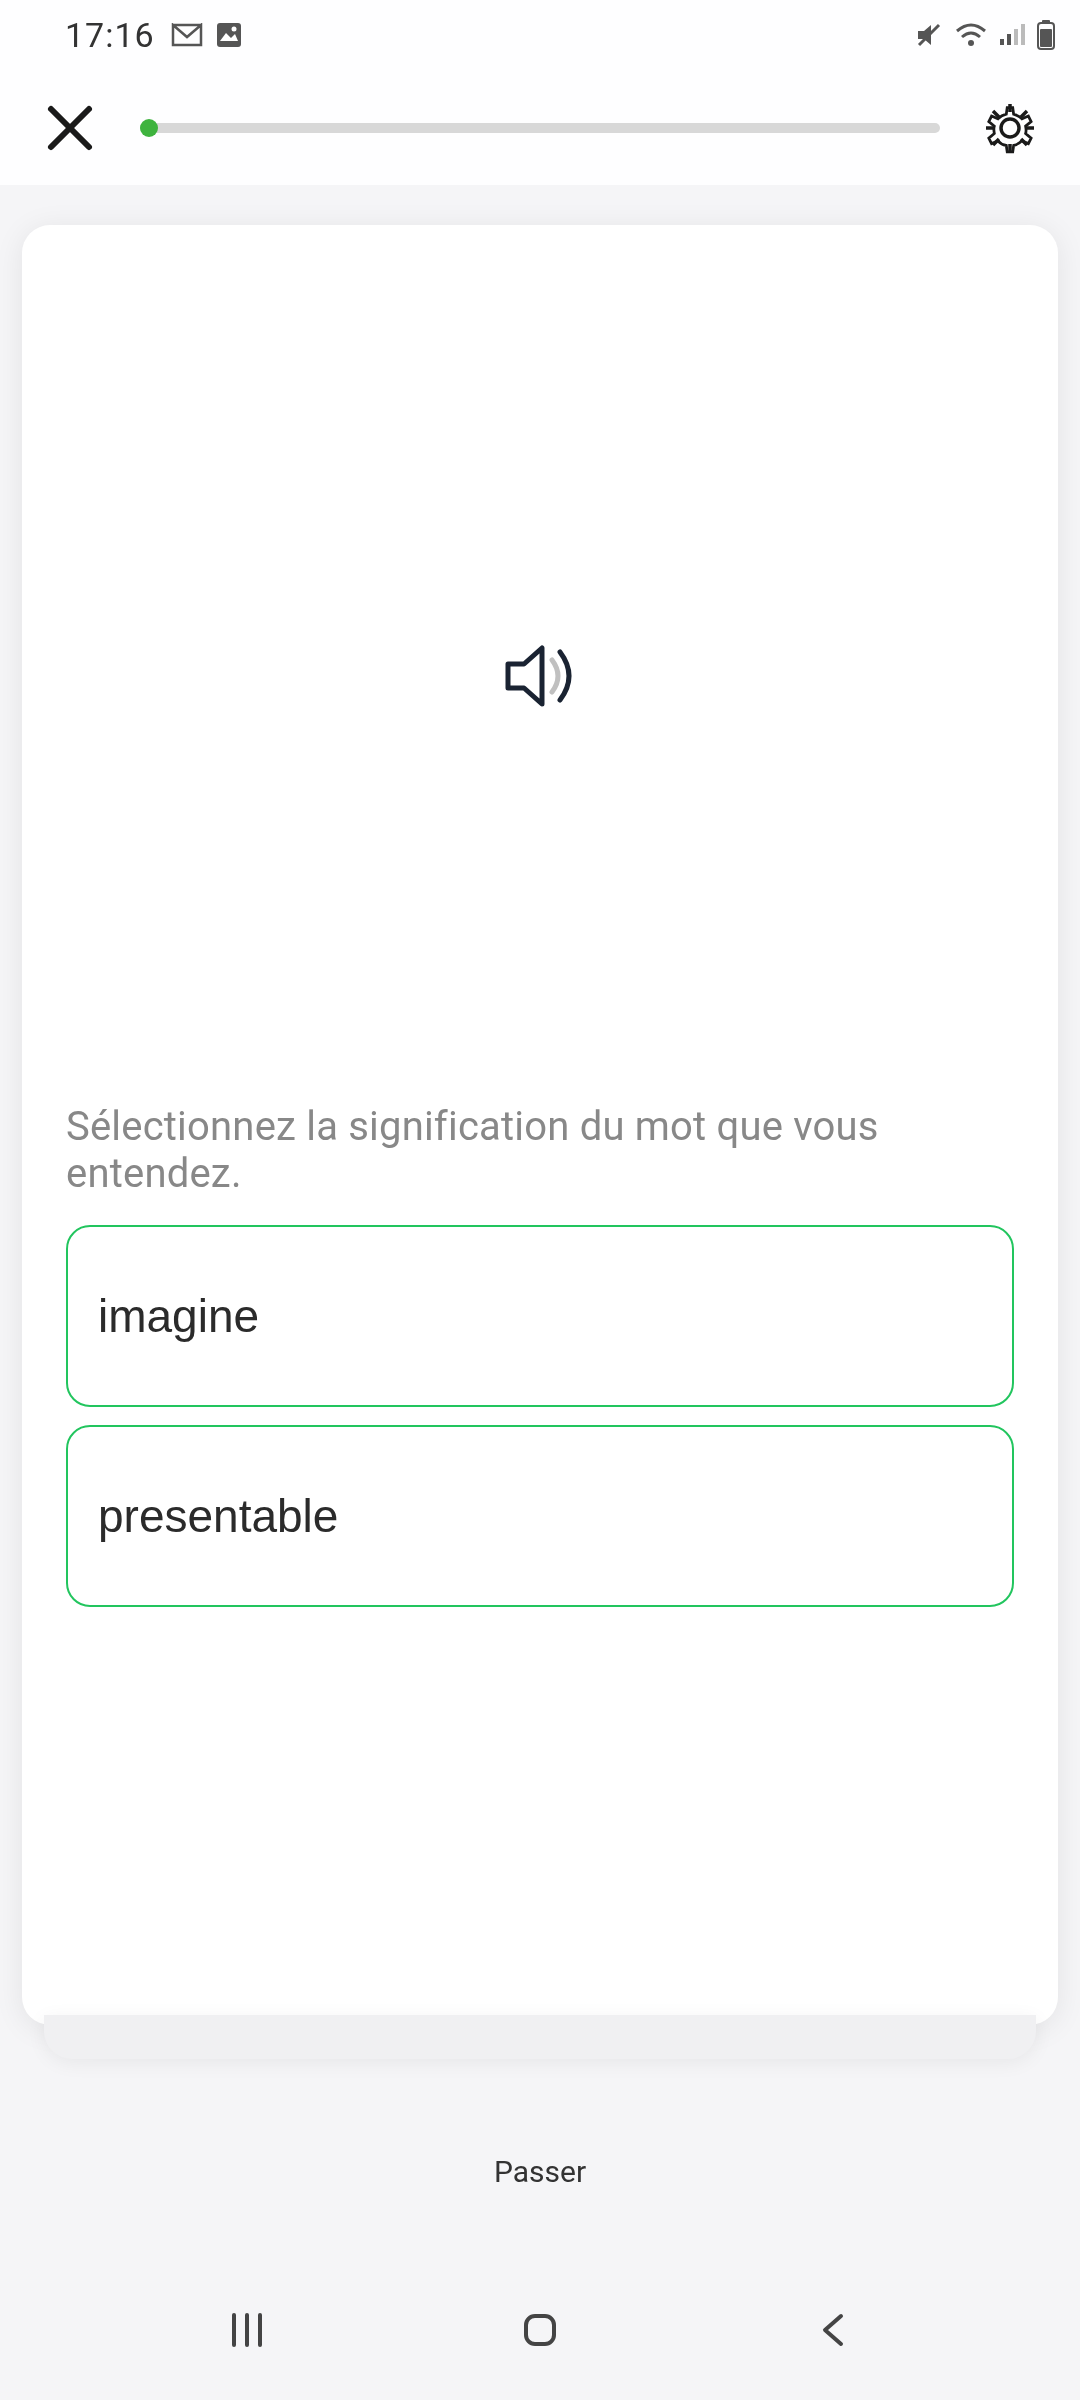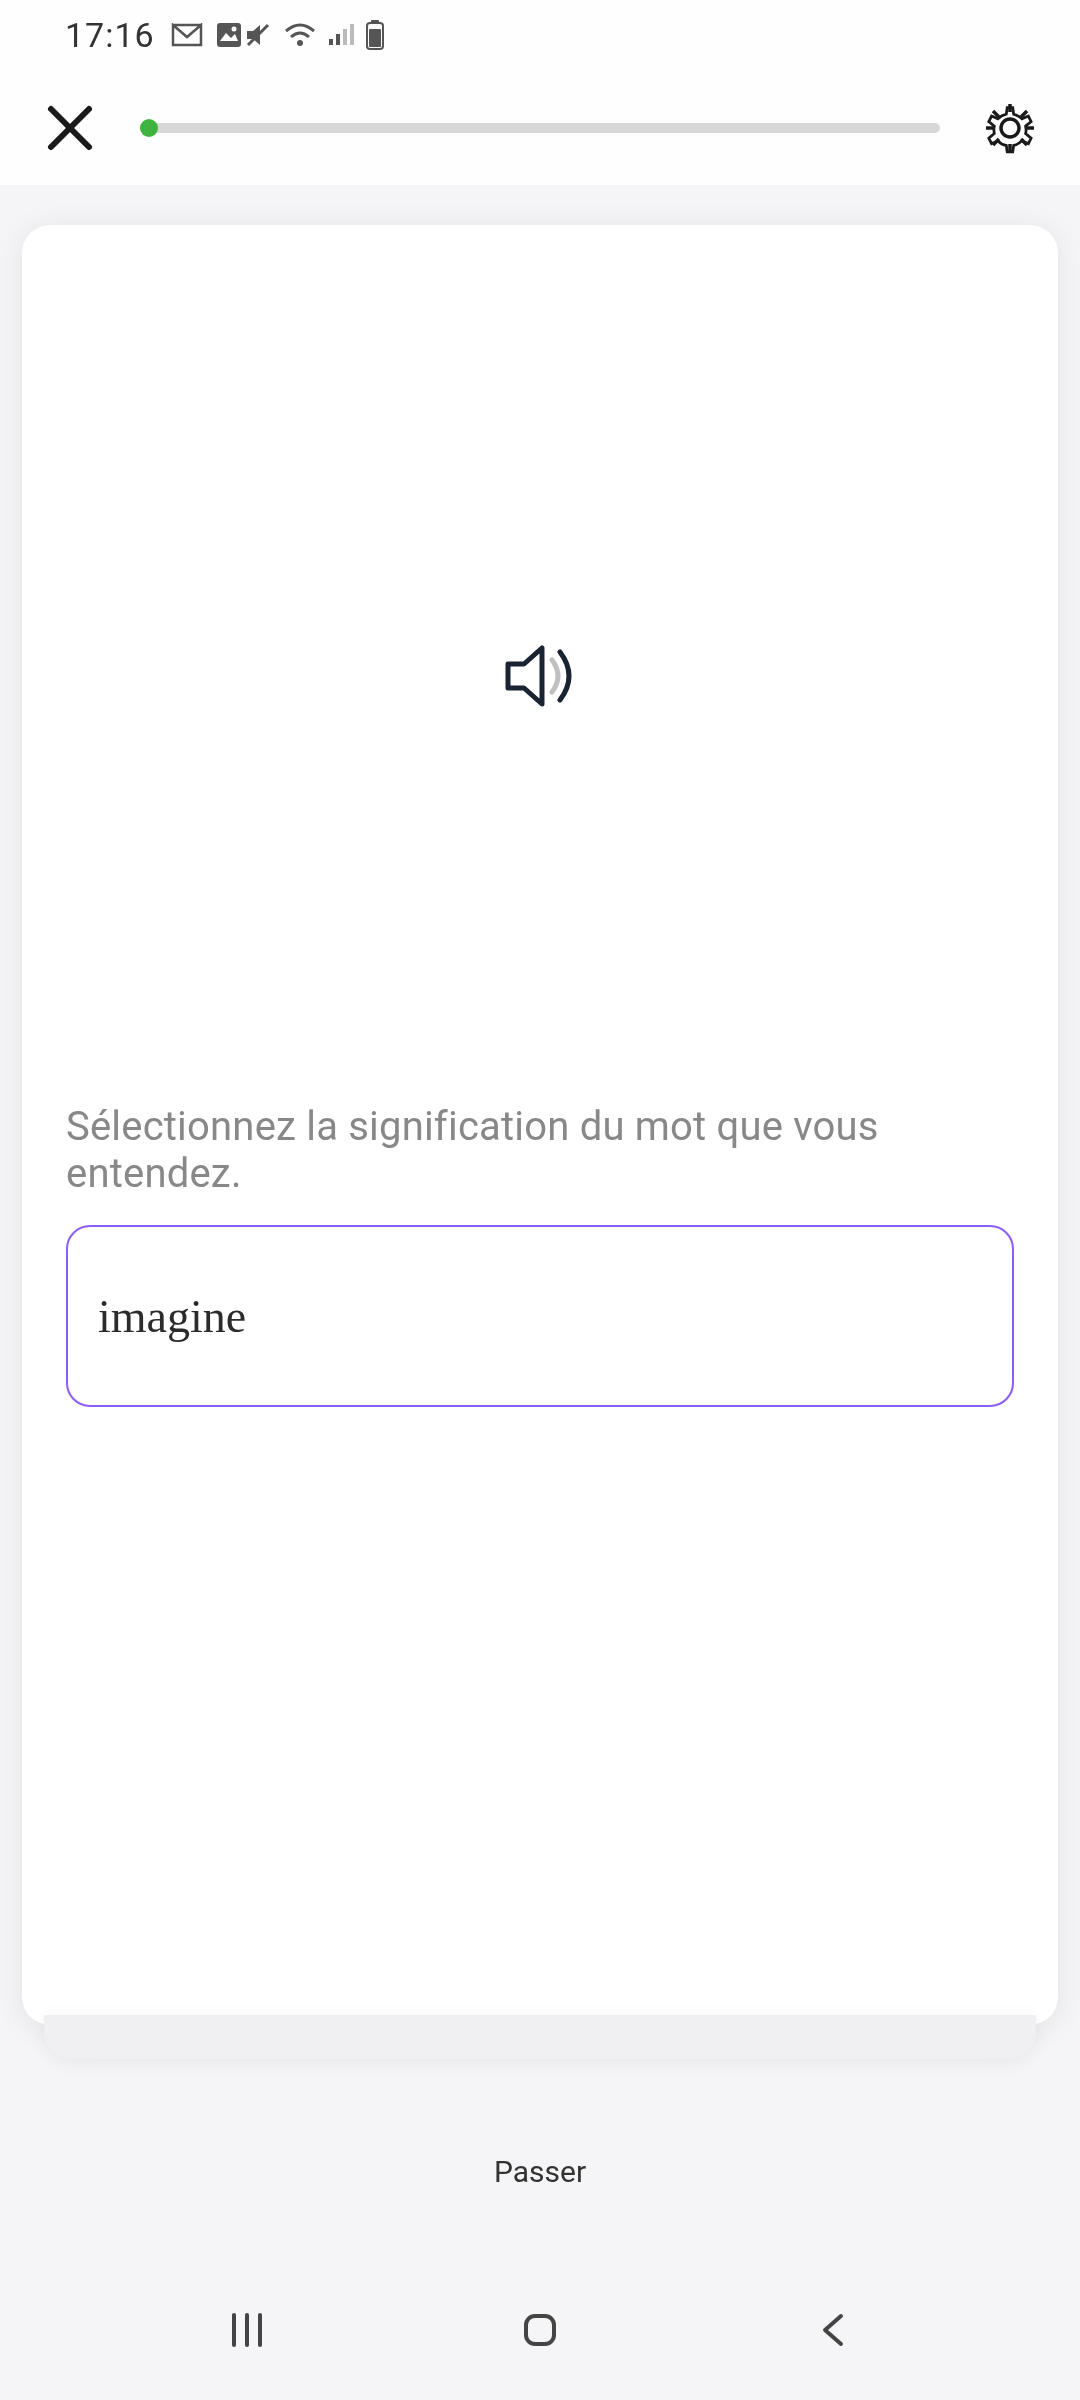--- a/index.html
+++ b/index.html
@@ -13,20 +13,21 @@
       height: 2400px;
       background: #f5f5f7;
       font-family: -apple-system, BlinkMacSystemFont, 'Segoe UI', Roboto, sans-serif;
       overflow: hidden;
       position: relative;
     }
     
     .status-bar {
       height: 70px;
       display: flex;
+      justify-content: space-between;
       align-items: center;
       padding: 0 24px 0 65px;
       background: #fefeff;
     }
     
     .status-left {
       display: flex;
       align-items: center;
       gap: 16px;
     }
@@ -127,31 +128,31 @@
     
     .options {
       display: flex;
       flex-direction: column;
       gap: 18px;
     }
     
     .option-btn {
       width: 100%;
       height: 182px;
-      border: 2px solid #8b5cf6;
+      border: 2px solid #22c55e;
       border-radius: 24px;
       background: #fff;
       font-size: 46px;
       color: #2b2b2b;
       text-align: left;
       padding: 0 30px;
       cursor: pointer;
       display: flex;
       align-items: center;
-      font-family: Liberation Serif, serif;
+      font-family: Liberation Sans, sans-serif;
     }
     
     .card-stack {
       margin: -10px 44px 0 44px;
       height: 44px;
       background: #f0f0f2;
       border-radius: 0 0 28px 28px;
       box-shadow: 0 4px 20px rgba(0,0,0,0.06);
     }
     
@@ -261,20 +262,23 @@
       </svg>
     </div>
   </div>
 
   <div class="instruction">Sélectionnez la signification du mot que vous entendez.</div>
 
   <div class="options">
     <button class="option-btn">
       <span>imagine</span>
     </button>
+    <button class="option-btn">
+      <span>presentable</span>
+    </button>
   </div>
 </div>
 
 <div class="card-stack"></div>
 
 <div class="skip-btn">
   <span>Passer</span>
 </div>
 
 <div class="nav-bar">

